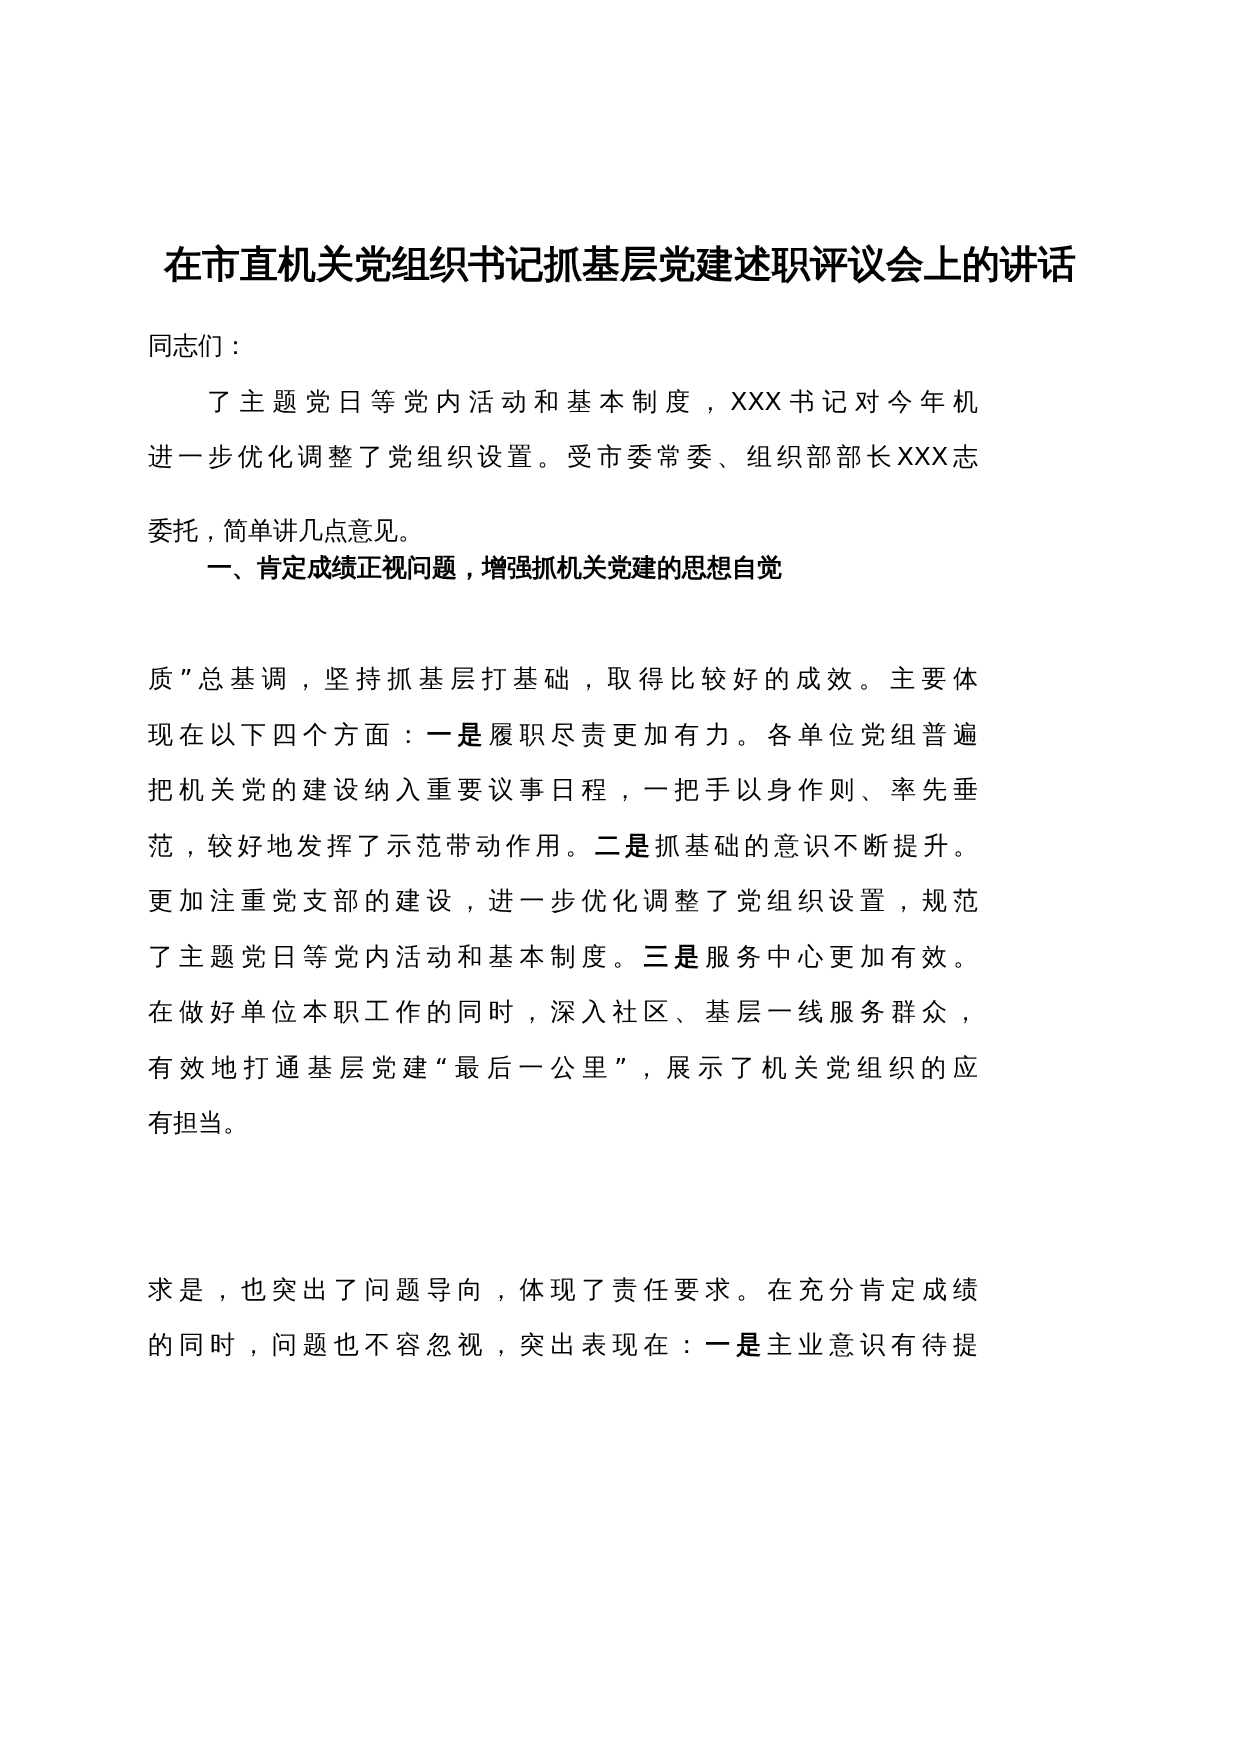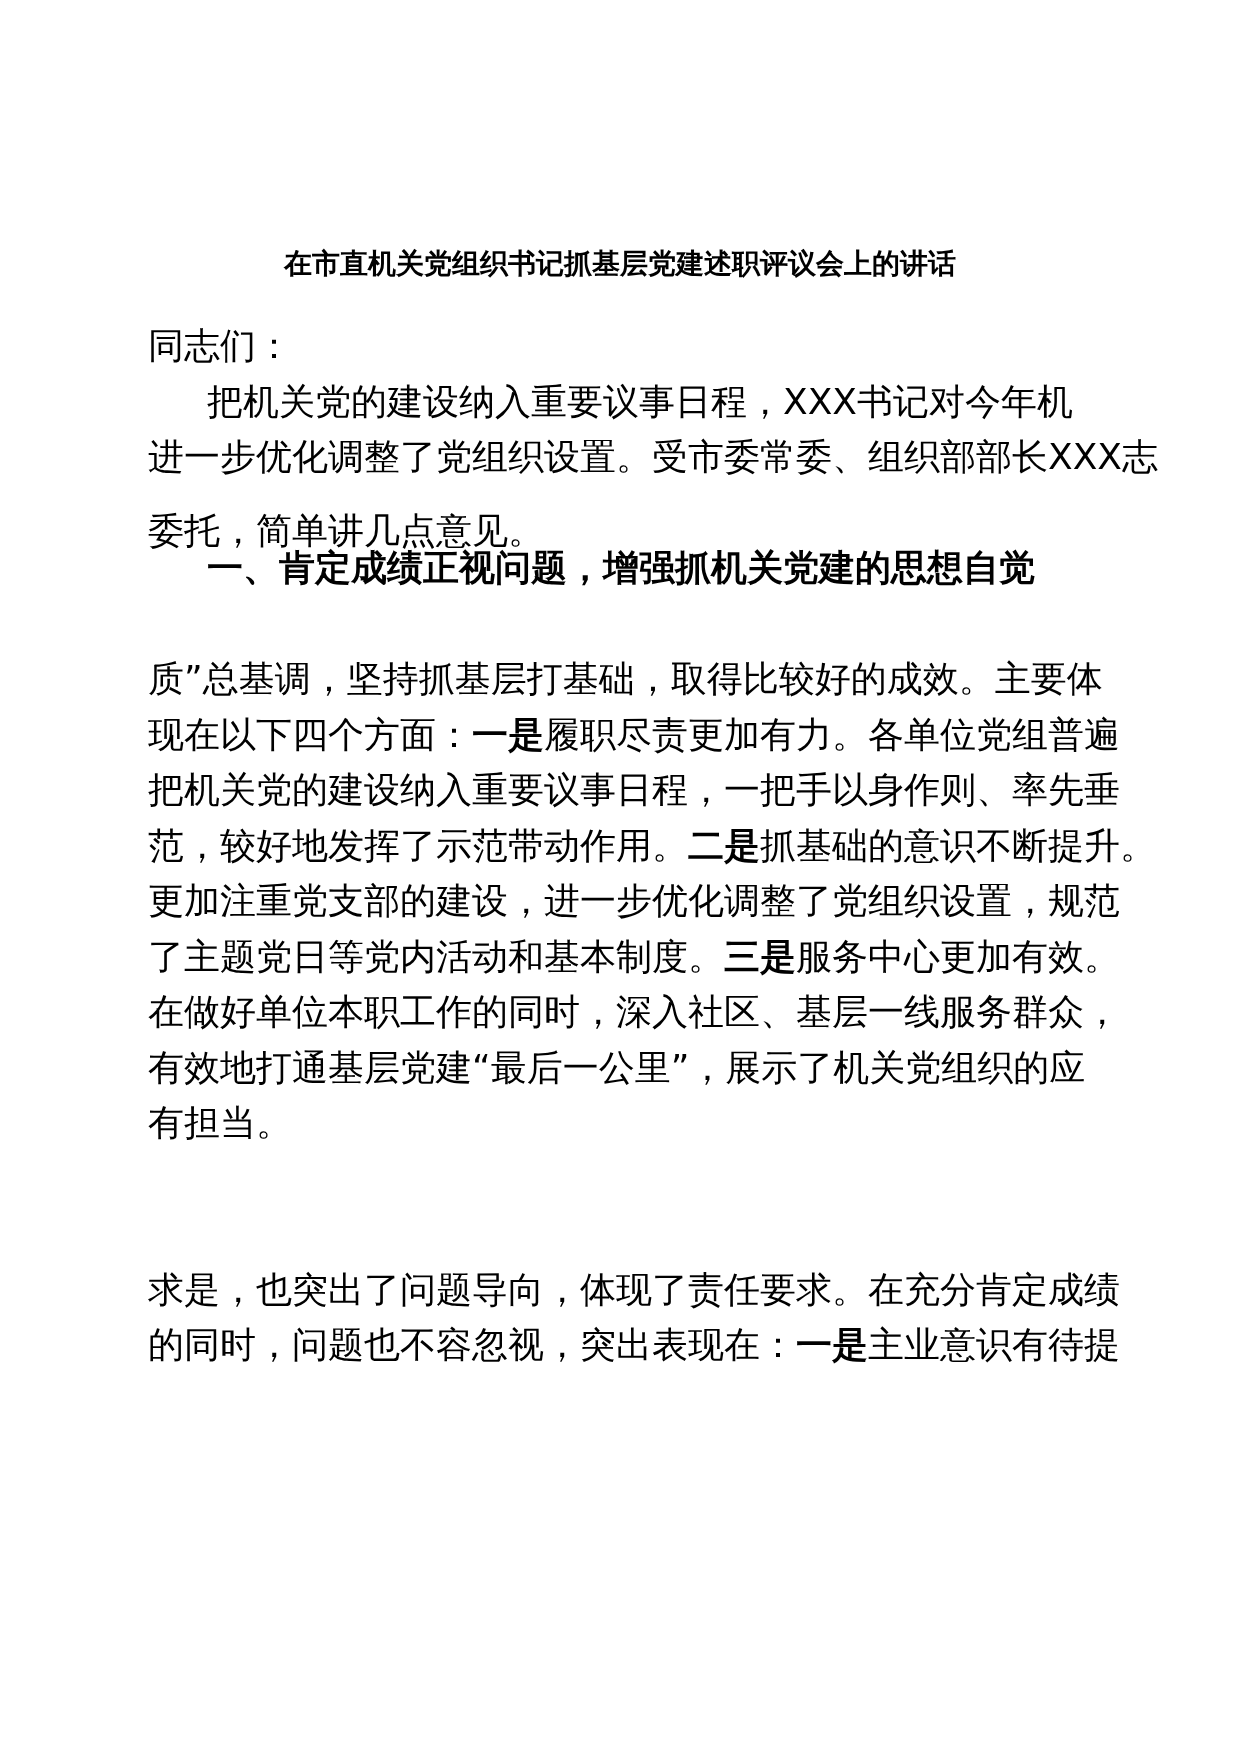--- a/index.html
+++ b/index.html
@@ -21,31 +21,31 @@
       width: 1240px;
       height: 1754px;
       background: #ffffff;
     }
     .title {
       position: absolute;
       left: 0;
       width: 1240px;
       top: 244px;
       text-align: center;
-      font-size: 28px;
+      font-size: 38px;
       font-weight: bold;
       line-height: 40px;
       letter-spacing: 0px;
       white-space: nowrap;
     }
     .line {
       position: absolute;
       left: 148px;
       width: 830px;
-      font-size: 36px;
+      font-size: 25px;
       line-height: 40px;
       white-space: nowrap;
       text-align: justify;
       text-align-last: justify;
     }
     .line.last {
       text-align-last: left;
     }
     .line.indent {
       left: 207px;
@@ -60,21 +60,21 @@
 </head>
 <body>
 
 <div class="page">
 
   <div class="title">在市直机关党组织书记抓基层党建述职评议会上的讲话</div>
 
   <div class="line last" style="top:326px;">同志们：</div>
 
   <div class="line indent" style="top:382px;">
-    <span>把机关党的建设纳入重要议事日程，XXX书记对今年机</span>
+    <span>了主题党日等党内活动和基本制度，XXX书记对今年机</span>
   </div>
   <div class="line" style="top:437px;">
     <span>进一步优化调整了党组织设置。受市委常委、组织部部长XXX志</span>
   </div>
   <div class="line last" style="top:511px;">
     <span>委托，简单讲几点意见。</span>
   </div>
 
   <div class="line indent heading" style="top:548px;">
     <span>一、肯定成绩正视问题，增强抓机关党建的思想自觉</span>

